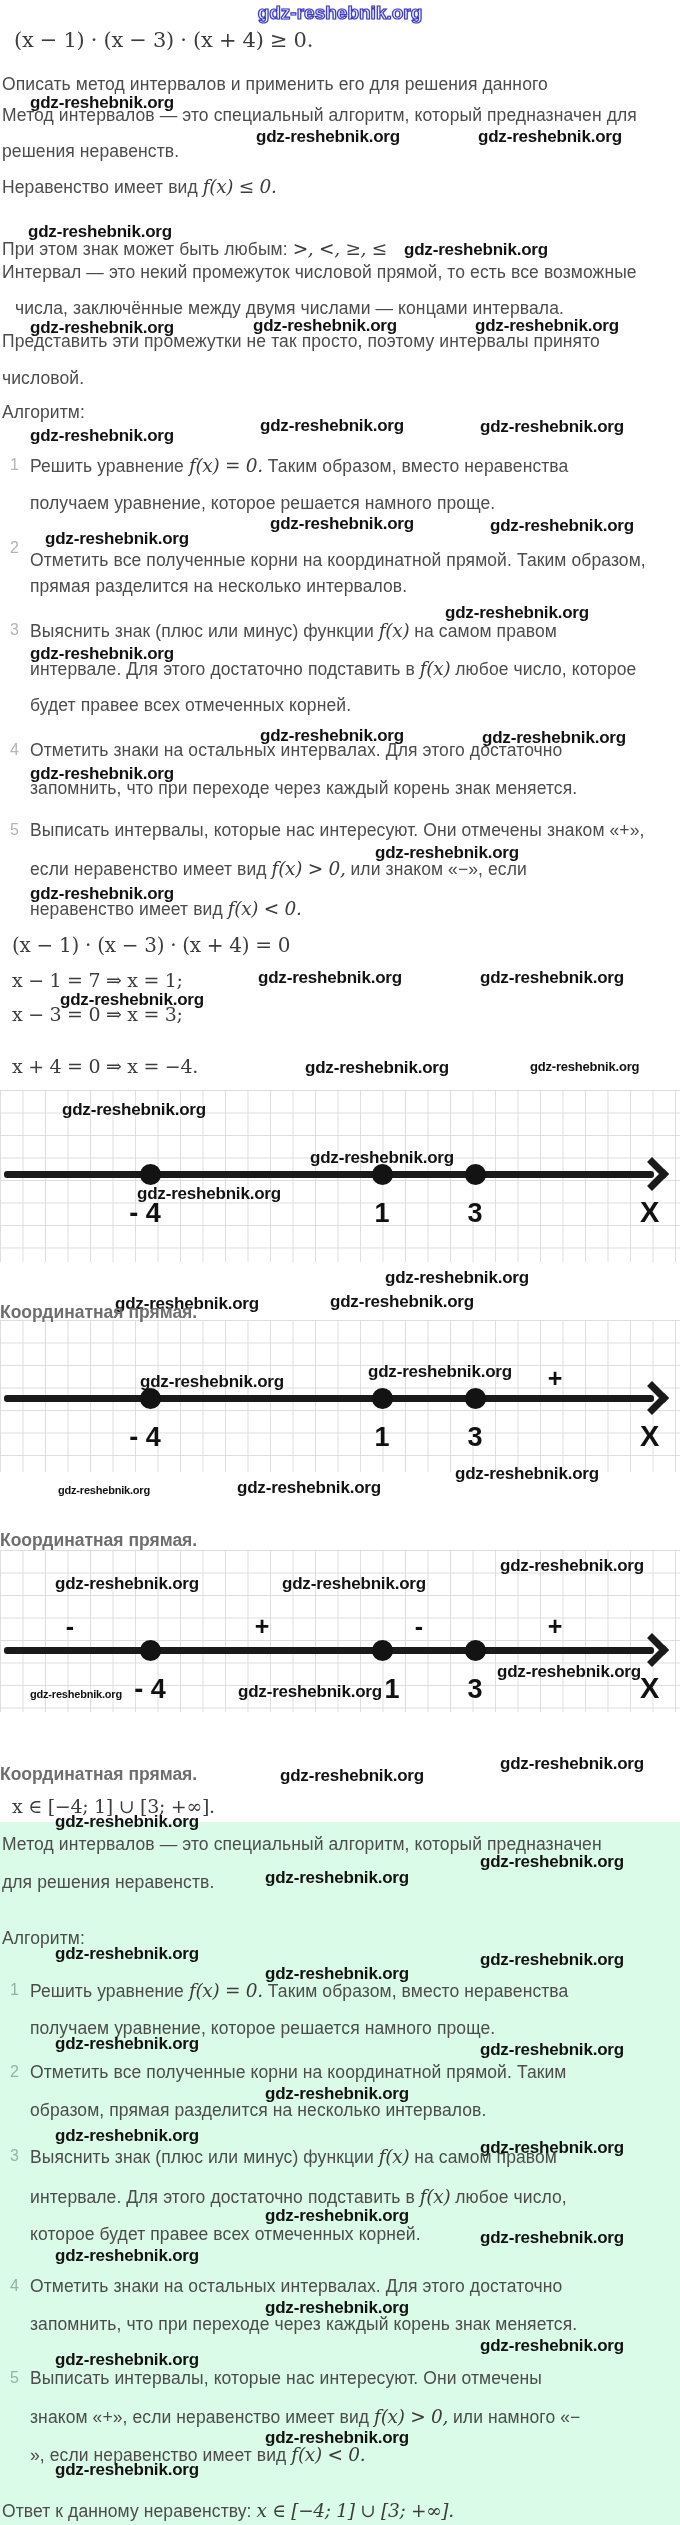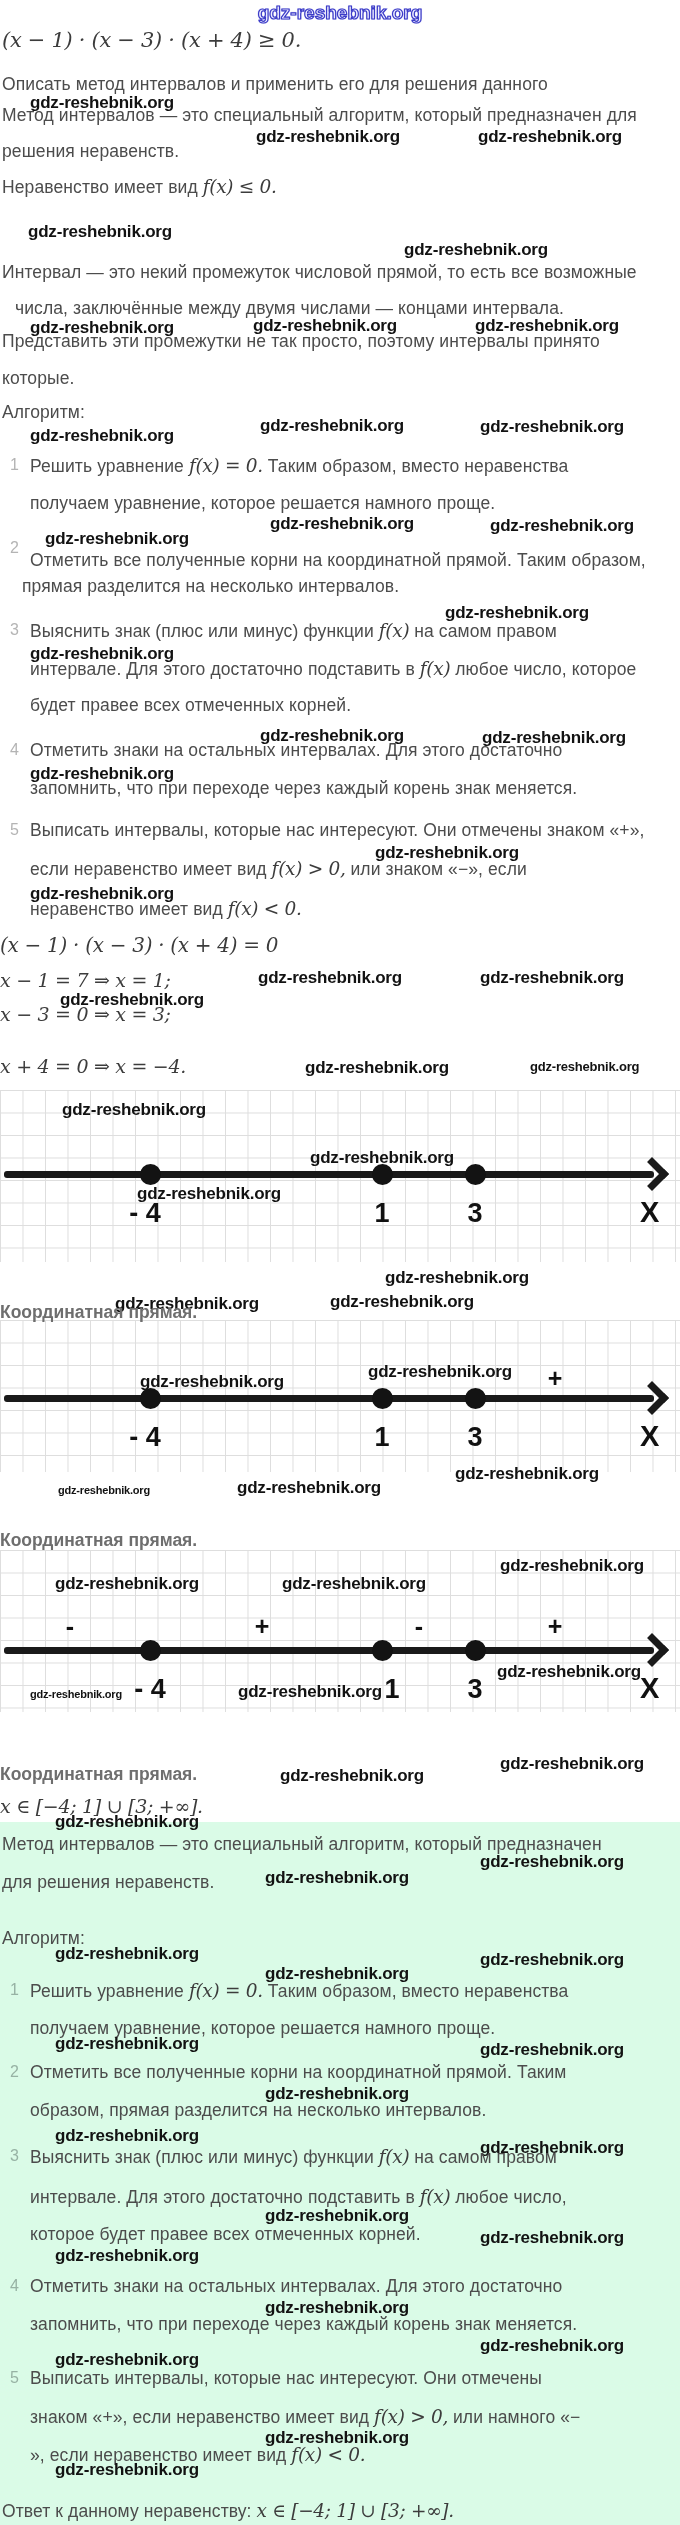--- a/index.html
+++ b/index.html
@@ -1,21 +1,21 @@
 <!DOCTYPE html>
 <html><head>
 <meta charset="utf-8">
 <style>
   html,body{margin:0;padding:0;background:#fff;}
   #page{position:relative;width:680px;height:2525px;background:#ffffff;overflow:hidden;
         font-family:"Liberation Sans",sans-serif;}
   .abs{position:absolute;white-space:nowrap;line-height:1.15;}
   .t{font-size:17.5px;color:#4c4c4c;letter-spacing:.1px;}
   .mi{font-family:"DejaVu Serif",serif;font-style:italic;font-size:18.5px;color:#3c3c3c;letter-spacing:-.3px;}
-  .eq{font-family:"DejaVu Serif",serif;font-style:italic;font-size:19px;color:#3c3c3c;letter-spacing:-.3px;}
+  .eq{font-family:"DejaVu Serif",serif;font-size:19px;color:#3c3c3c;letter-spacing:-.3px;margin-left:12px;}
   .wm{font-size:17px;font-weight:700;color:#121212;letter-spacing:-.2px;}
   .wm13{font-size:13px;}
   .wm11{font-size:11px;}
   .hdr-wm{width:680px;text-align:center;font-size:19px;font-weight:700;color:#eeeeff;
           -webkit-text-stroke:1.2px #3c3cc8;text-shadow:0 0 1px #3c3cc8,0 0 1px #3c3cc8;}
   .cap{font-size:17.5px;color:#6e6e6e;font-weight:bold;}
   .num{font-size:16px;color:#b4b4b4;}
   .gnum{color:#97b2a4;}
   .grid{background-color:#fff;
         background-image:linear-gradient(#dedede 1px,transparent 1px),
@@ -45,45 +45,46 @@
   <div class="abs t" style="left:2px;top:74px">Описать метод интервалов и применить его для решения данного</div>
   <span class="abs wm" style="left:30px;top:93px">gdz-reshebnik.org</span>
 
   <div class="abs t" style="left:2px;top:105px">Метод интервалов — это специальный алгоритм, который предназначен для</div>
   <span class="abs wm" style="left:256px;top:127px">gdz-reshebnik.org</span>
   <span class="abs wm" style="left:478px;top:127px">gdz-reshebnik.org</span>
   <div class="abs t" style="left:2px;top:141px">решения неравенств.</div>
 
   <div class="abs t" style="left:2px;top:176px"><span>Неравенство имеет вид </span><span class="mi">f(x) ≤ 0.</span></div>
   <span class="abs wm" style="left:28px;top:222px">gdz-reshebnik.org</span>
+  <div class="abs t" style="left:2px;top:238px"><span>При этом знак может быть любым: </span><span class="mi">&gt;, &lt;, ≥, ≤</span></div>
   <span class="abs wm" style="left:404px;top:240px">gdz-reshebnik.org</span>
 
   <div class="abs t" style="left:2px;top:262px">Интервал — это некий промежуток числовой прямой, то есть все возможные</div>
   <div class="abs t" style="left:15px;top:298px">числа, заключённые между двумя числами — концами интервала.</div>
   <span class="abs wm" style="left:30px;top:318px">gdz-reshebnik.org</span>
   <span class="abs wm" style="left:253px;top:316px">gdz-reshebnik.org</span>
   <span class="abs wm" style="left:475px;top:316px">gdz-reshebnik.org</span>
   <div class="abs t" style="left:2px;top:331px">Представить эти промежутки не так просто, поэтому интервалы принято</div>
-  <div class="abs t" style="left:2px;top:368px">которые.</div>
+  <div class="abs t" style="left:2px;top:368px">числовой.</div>
 
   <div class="abs t" style="left:2px;top:402px">Алгоритм:</div>
   <span class="abs wm" style="left:30px;top:426px">gdz-reshebnik.org</span>
   <span class="abs wm" style="left:260px;top:416px">gdz-reshebnik.org</span>
   <span class="abs wm" style="left:480px;top:417px">gdz-reshebnik.org</span>
 
   <div class="abs num" style="left:10px;top:456px">1</div>
   <div class="abs t" style="left:30px;top:455px"><span>Решить уравнение </span><span class="mi">f(x) = 0.</span><span> Таким образом, вместо неравенства</span></div>
   <div class="abs t" style="left:30px;top:493px">получаем уравнение, которое решается намного проще.</div>
   <span class="abs wm" style="left:270px;top:514px">gdz-reshebnik.org</span>
   <span class="abs wm" style="left:490px;top:516px">gdz-reshebnik.org</span>
   <span class="abs wm" style="left:45px;top:529px">gdz-reshebnik.org</span>
 
   <div class="abs num" style="left:10px;top:539px">2</div>
   <div class="abs t" style="left:30px;top:550px">Отметить все полученные корни на координатной прямой. Таким образом,</div>
-  <div class="abs t" style="left:22px;top:576px">прямая разделится на несколько интервалов.</div>
+  <div class="abs t" style="left:30px;top:576px">прямая разделится на несколько интервалов.</div>
 
   <span class="abs wm" style="left:445px;top:603px">gdz-reshebnik.org</span>
   <div class="abs num" style="left:10px;top:621px">3</div>
   <div class="abs t" style="left:30px;top:620px"><span>Выяснить знак (плюс или минус) функции </span><span class="mi">f(x)</span><span> на самом правом</span></div>
   <span class="abs wm" style="left:30px;top:644px">gdz-reshebnik.org</span>
   <div class="abs t" style="left:30px;top:658px"><span>интервале. Для этого достаточно подставить в </span><span class="mi">f(x)</span><span> любое число, которое</span></div>
   <div class="abs t" style="left:30px;top:695px">будет правее всех отмеченных корней.</div>
 
   <span class="abs wm" style="left:260px;top:726px">gdz-reshebnik.org</span>
   <span class="abs wm" style="left:482px;top:728px">gdz-reshebnik.org</span>

